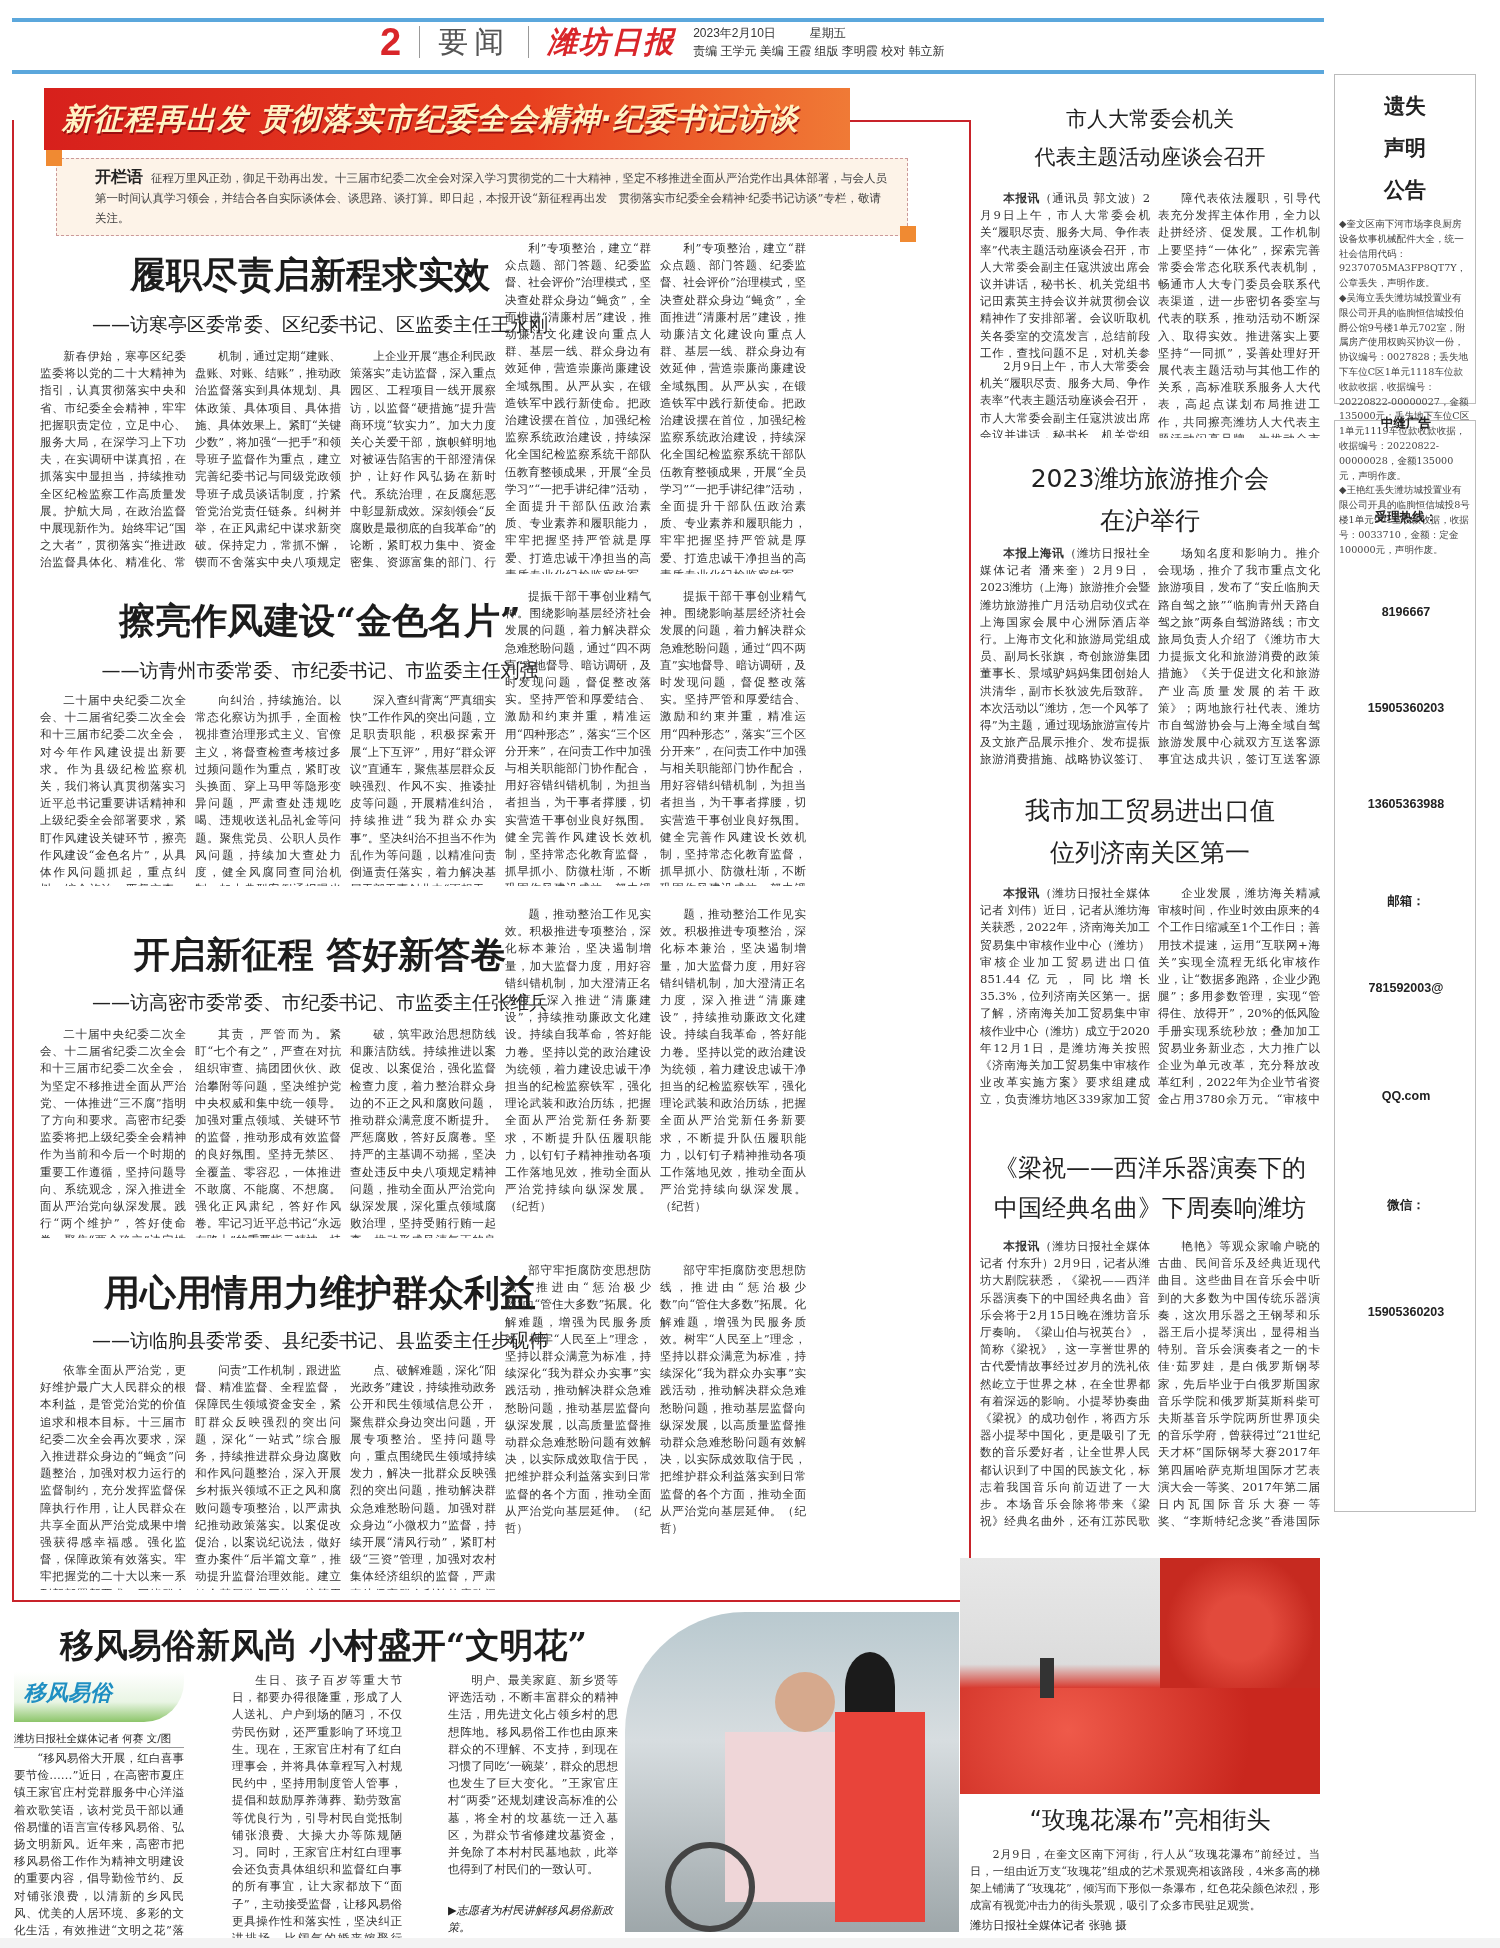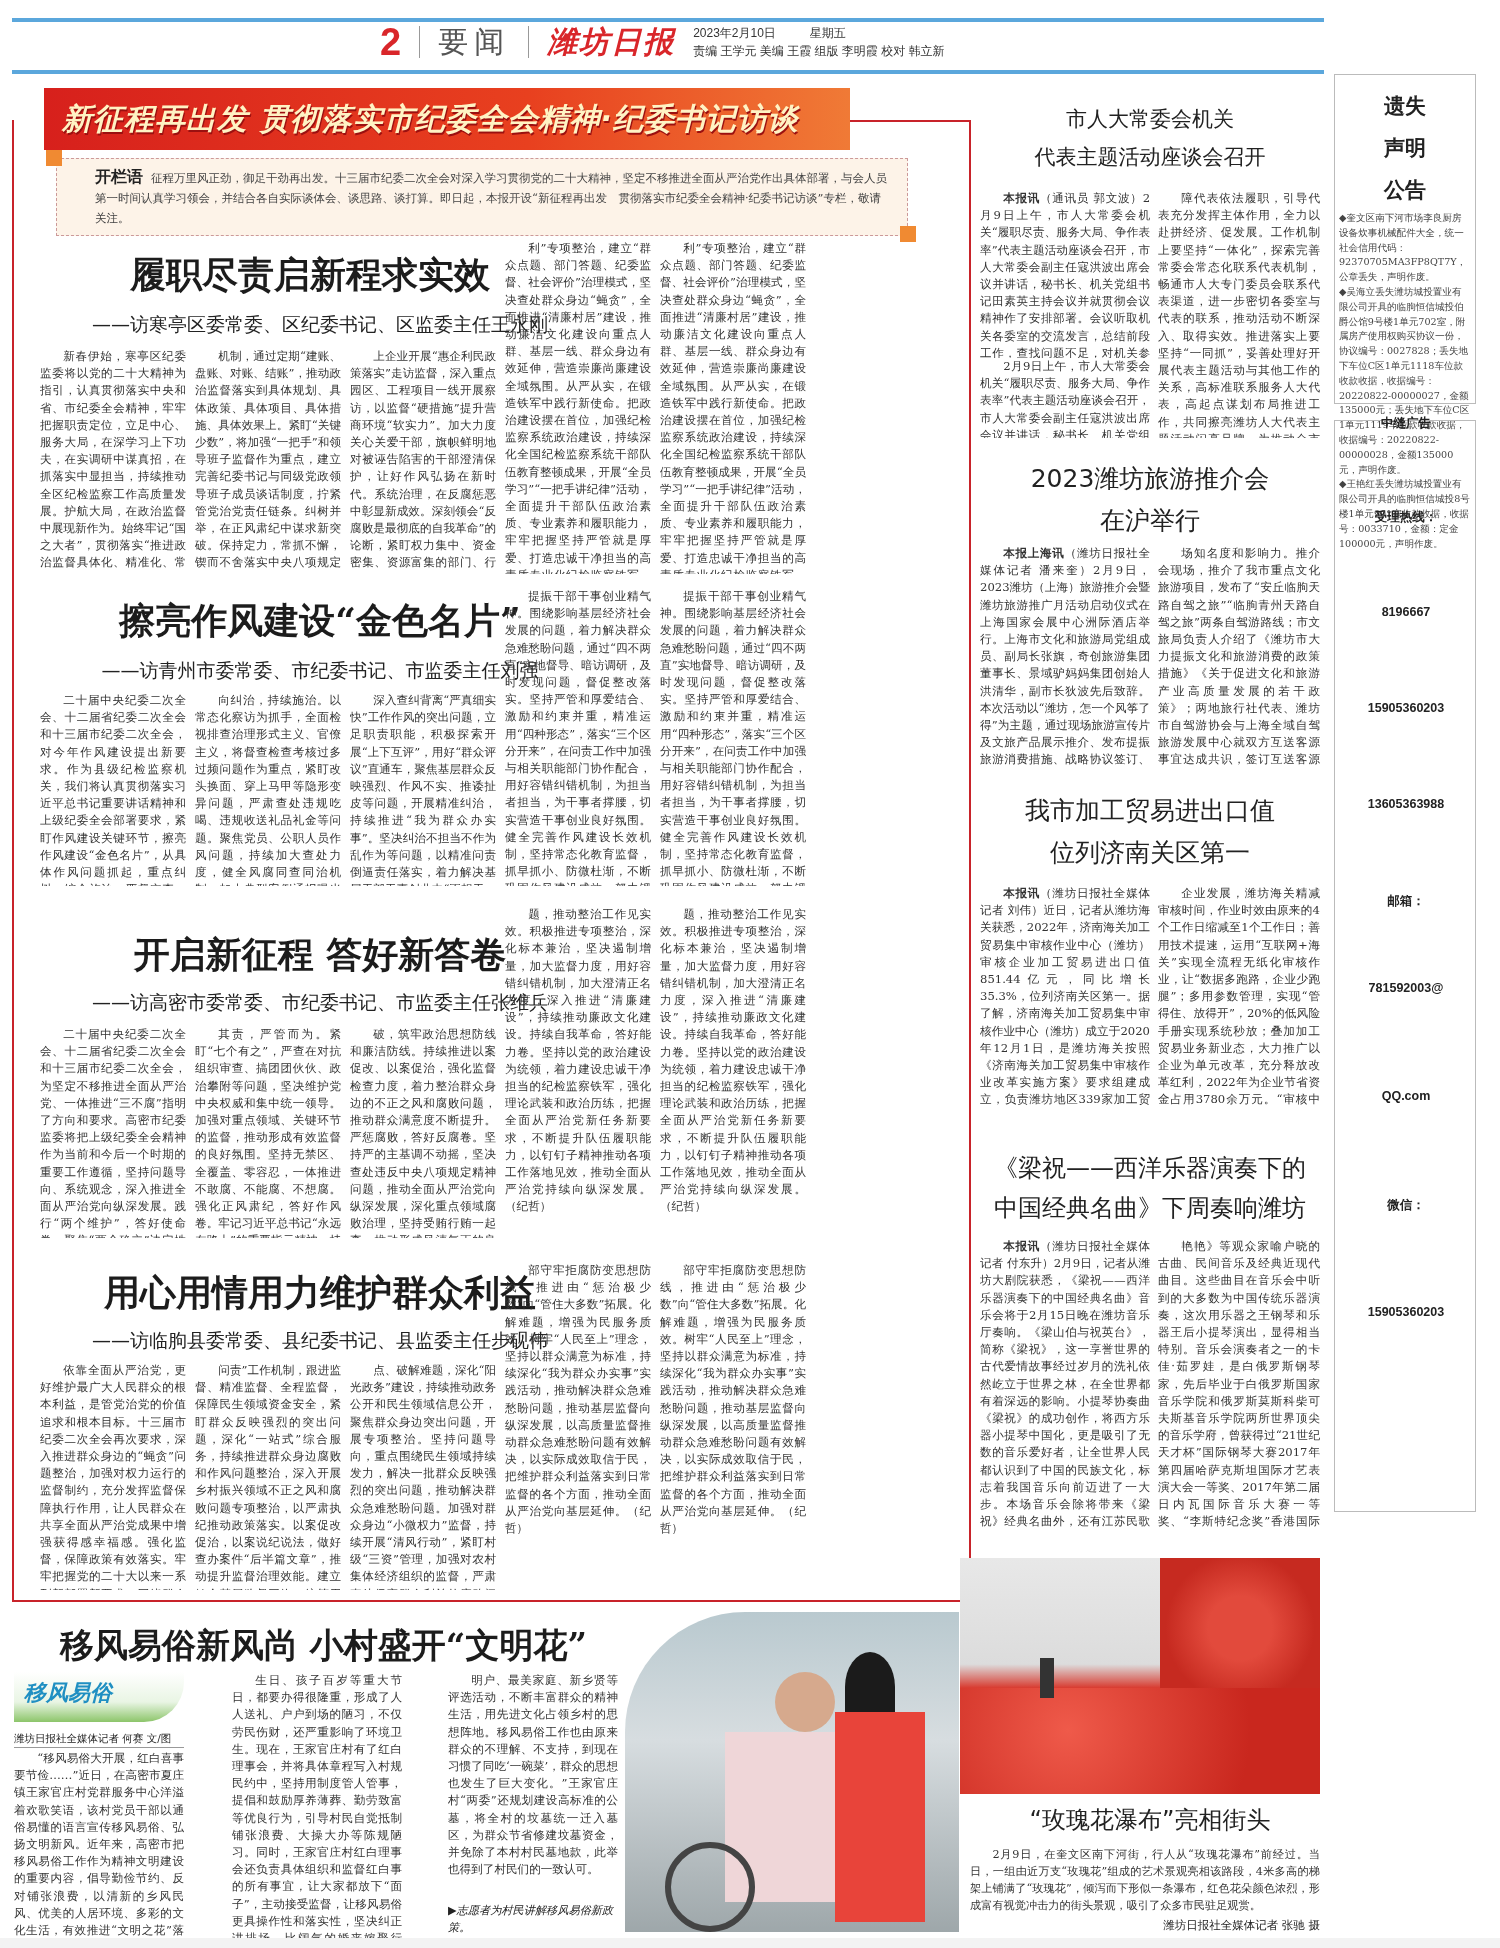--- a/index.html
+++ b/index.html
@@ -216,27 +216,27 @@
 
 <div class="photo-right">
   <div class="abs" style="left:200px;top:0;width:160px;height:140px;background:radial-gradient(circle,#e24a3c 30%,#c62a20 70%);"></div>
   <div class="abs" style="left:0;top:130px;width:360px;height:106px;background:radial-gradient(circle at 30% 40%,#ef5a4a 0%,#c9271e 70%);"></div>
   <div class="abs" style="left:80px;top:100px;width:14px;height:40px;background:#333;"></div>
 </div>
 <div class="rhead" style="top:1800px;font-size:24px;line-height:40px;">“玫瑰花瀑布”亮相街头</div>
 <div class="col caption-small" style="left:970px;top:1846px;width:350px;height:70px;">
     <p>2月9日，在奎文区南下河街，行人从“玫瑰花瀑布”前经过。当日，一组由近万支“玫瑰花”组成的艺术景观亮相该路段，4米多高的梯架上铺满了“玫瑰花”，倾泻而下形似一条瀑布，红色花朵颜色浓烈，形成富有视觉冲击力的街头景观，吸引了众多市民驻足观赏。</p>
   </div>
-<div class="abs" style="left:970px;top:1918px;width:350px;text-align:right;font-family:'DejaVu Sans',sans-serif;font-size:11.5px;">潍坊日报社全媒体记者 张驰 摄</div>
+<div class="abs" style="left:970px;top:1918px;width:350px;font-family:'DejaVu Sans',sans-serif;font-size:11.5px;">潍坊日报社全媒体记者 张驰 摄</div>
 
 <div class="notice">
   <div class="big" style="margin-top:6px;">遗失</div>
   <div class="big">声明</div>
   <div class="big">公告</div>
-  <div class="small" style="">◆奎文区南下河市场李良厨房设备炊事机械配件大全，统一社会信用代码：92370705MA3FP8QT7Y，公章丢失，声明作废。</div>
+  <div class="small" style="margin-top:6px;">◆奎文区南下河市场李良厨房设备炊事机械配件大全，统一社会信用代码：92370705MA3FP8QT7Y，公章丢失，声明作废。</div>
   <div class="small">◆吴海立丢失潍坊城投置业有限公司开具的临朐恒信城投伯爵公馆9号楼1单元702室，附属房产使用权购买协议一份，协议编号：0027828；丢失地下车位C区1单元1118车位款收款收据，收据编号：20220822-00000027，金额135000元；丢失地下车位C区1单元1119车位款收款收据，收据编号：20220822-00000028，金额135000元，声明作废。</div>
   <div class="small">◆王艳红丢失潍坊城投置业有限公司开具的临朐恒信城投8号楼1单元901室收款收据，收据号：0033710，金额：定金100000元，声明作废。</div>
 </div>
 <div class="abs" style="left:1334px;top:404px;width:142px;"></div>
 
 <div class="adbox">
   <div class="adline" style="top:-6px;">中缝广告</div>
   <div class="adline" style="top:88px;">受理热线：</div>
   <div class="adline" style="top:184px;">8196667</div>
   <div class="adline" style="top:280px;">15905360203</div>

